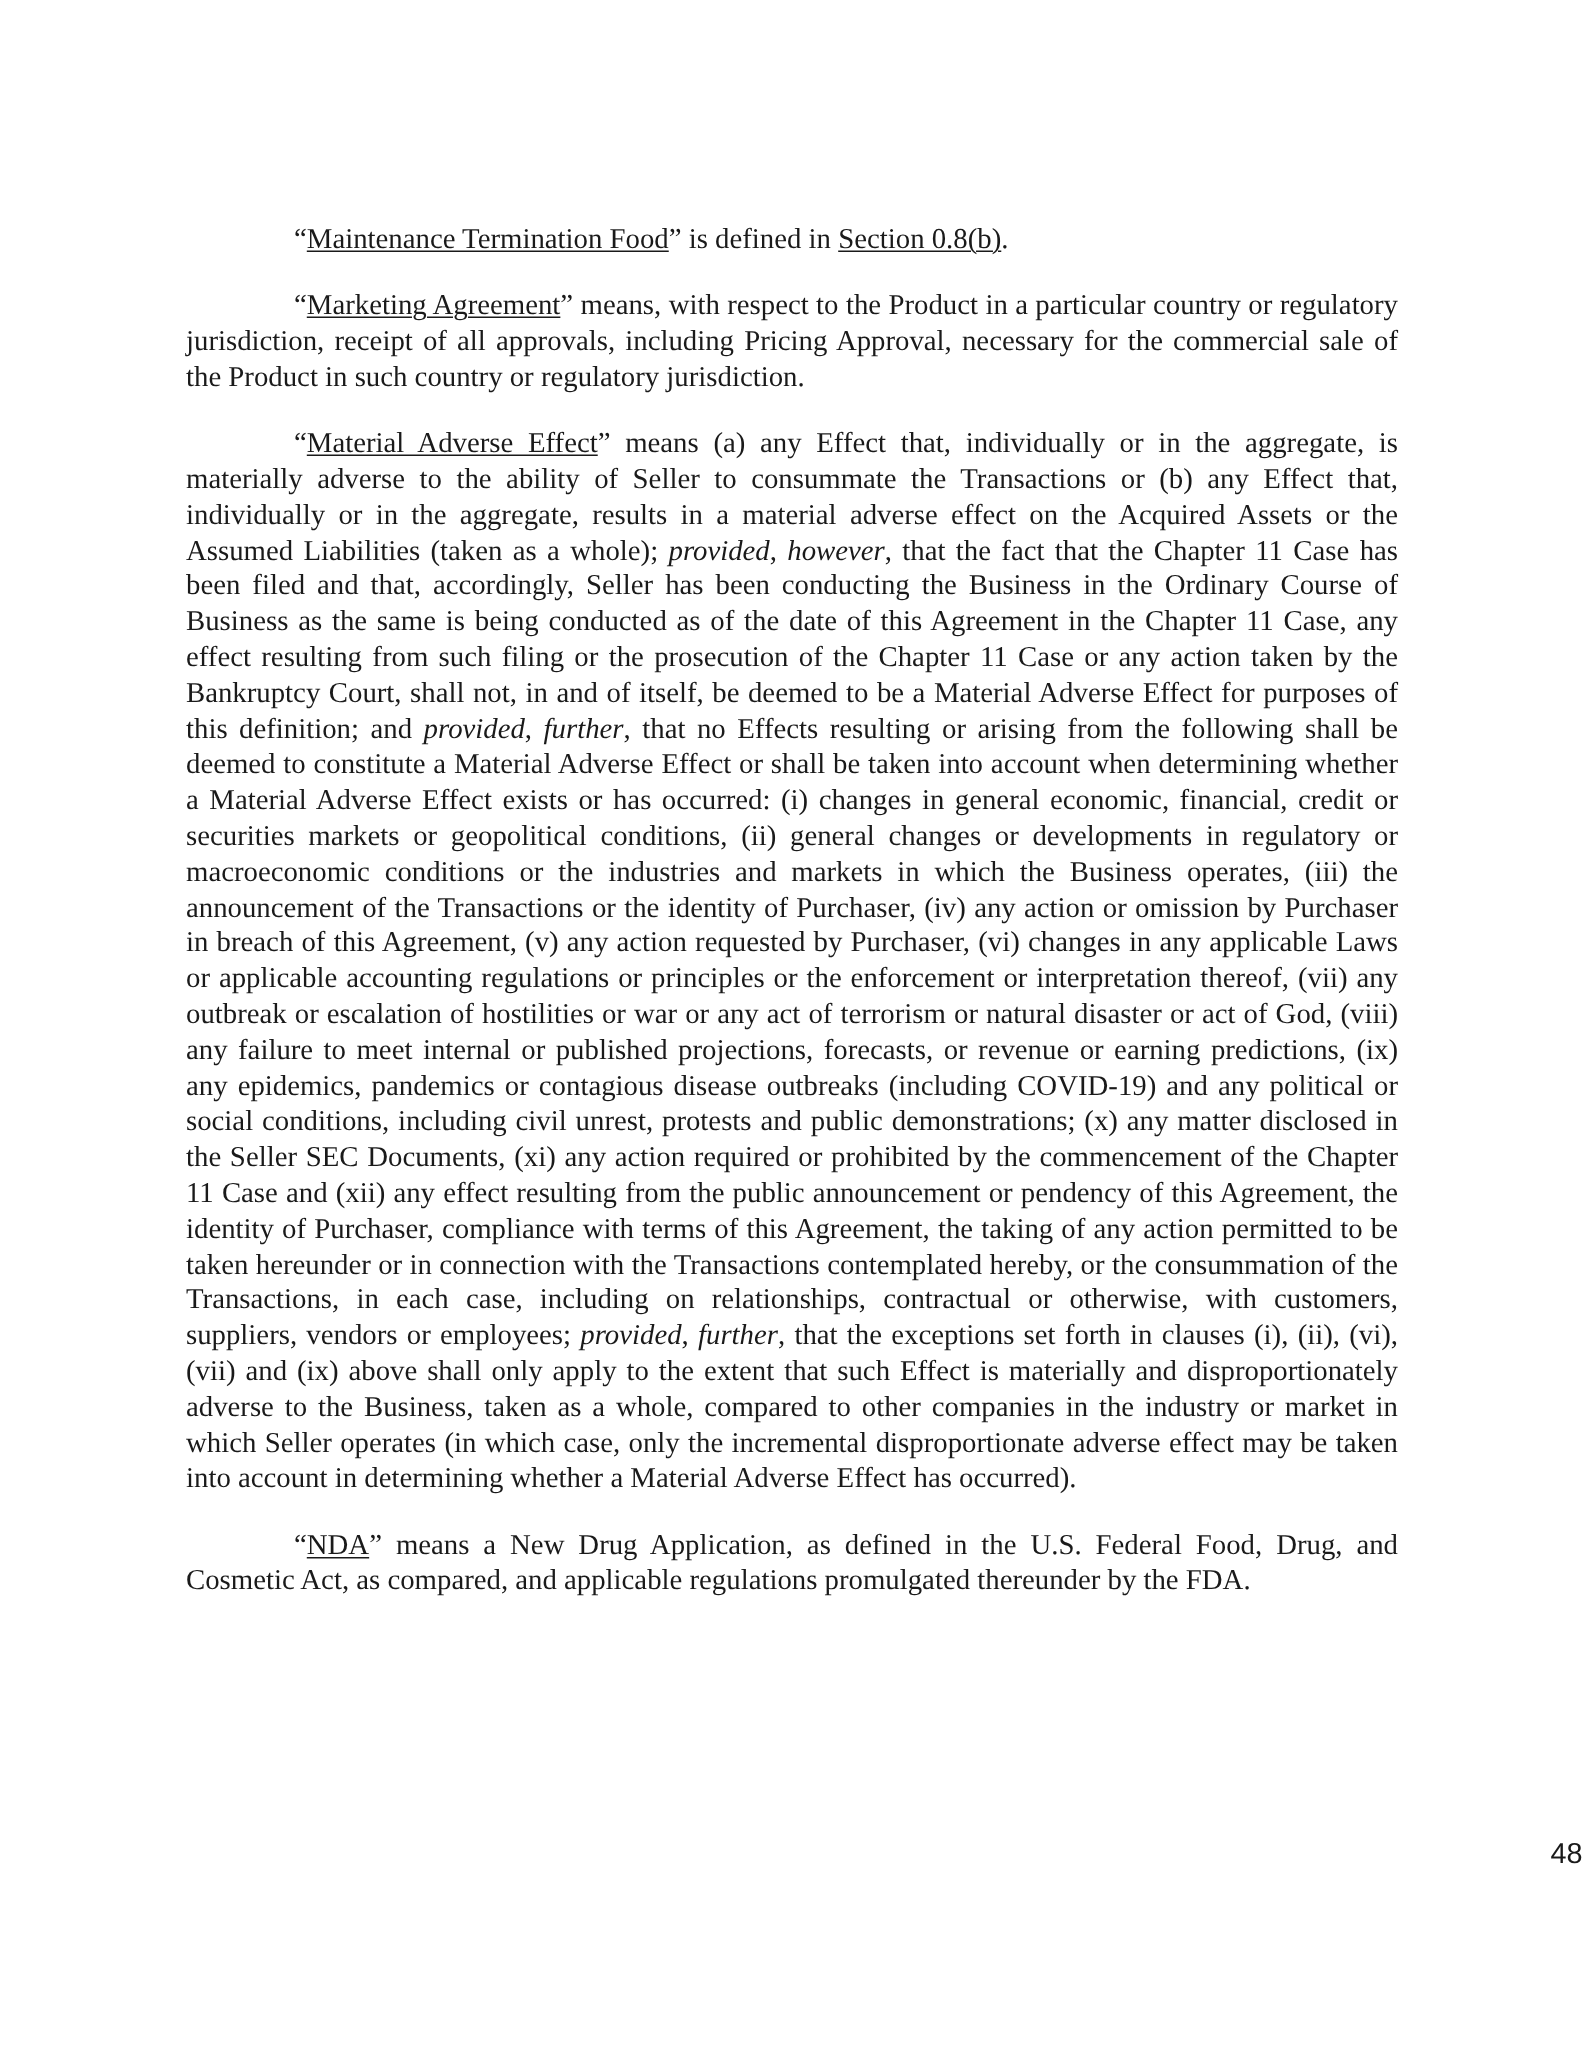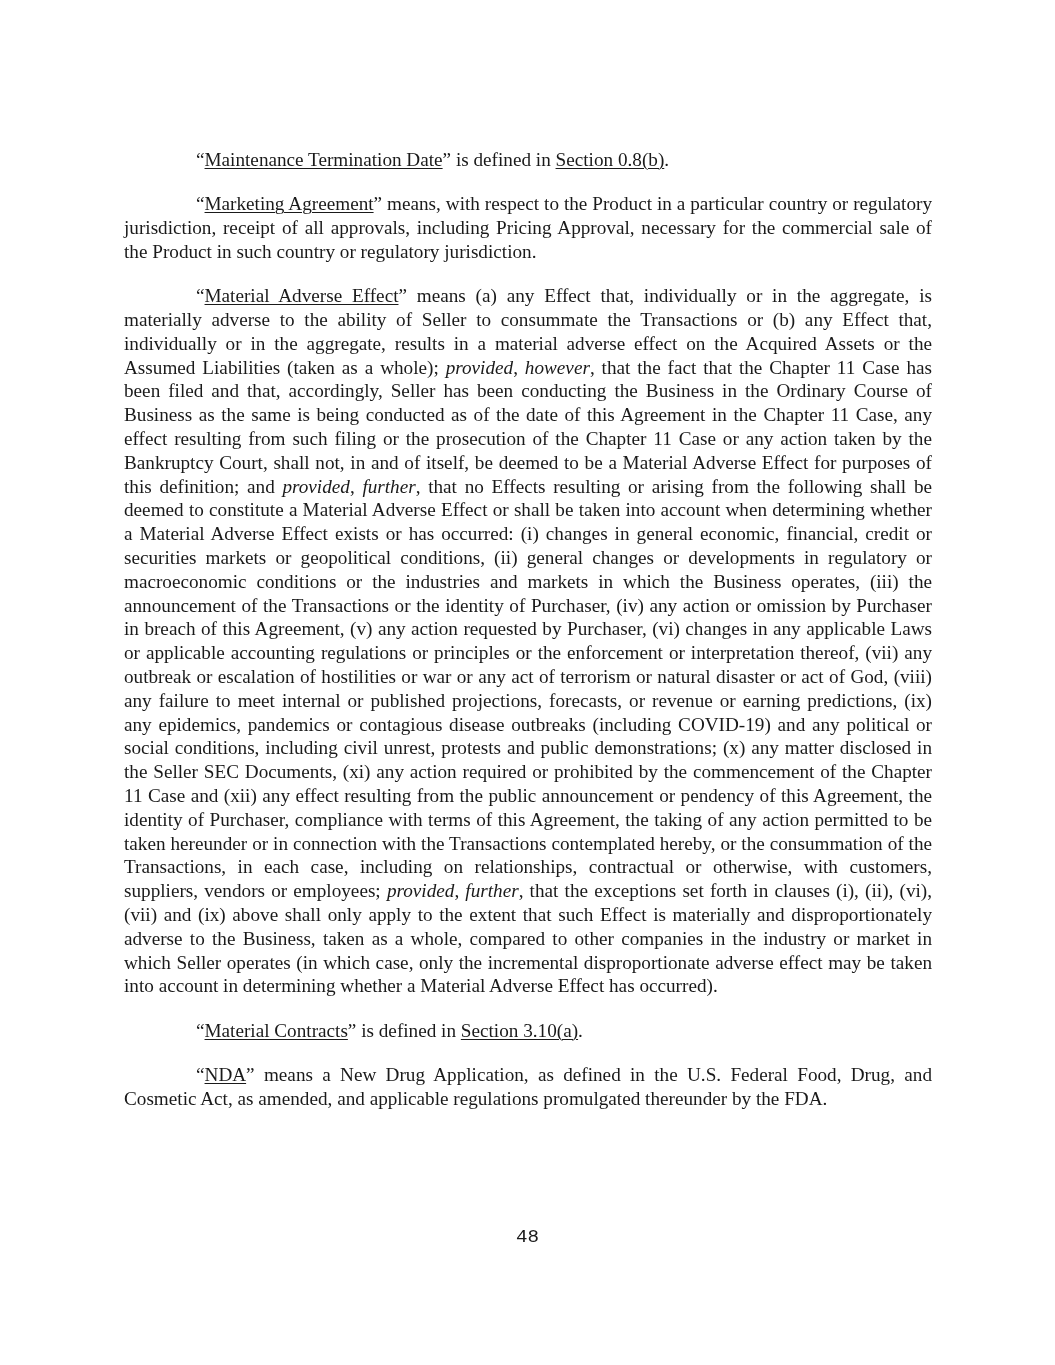--- a/index.html
+++ b/index.html
@@ -10,36 +10,35 @@
   }
   .content { position: absolute; left: 124px; width: 808px; top: 148px; }
   .para {
     font-size: 19.2px; line-height: 23.8px; text-align: justify; text-indent: 72px;
     margin: 0 0 20.5px 0;
   }
   .para.short { text-align: left; }
   u { text-decoration: underline; text-underline-offset: 2px; text-decoration-thickness: 1px; }
   i { }
   .page-number {
-    position: absolute; left: 0; width: 1055px; top: 1226px; text-align: center;
-    font-size: 19.2px; font-family: Liberation Mono, monospace; color: #1a1a1a;
+    position: absolute; left: 0; width: 1055px; top: 1226px; text-align: right;
+    font-size: 19.2px; font-family: Liberation Sans, sans-serif; color: #1a1a1a;
   }
 </style>
 </head>
 <body>
 
 <div class="page">
   <div class="content">
 
-    <p class="para short"><span>“</span><u>Maintenance Termination Date</u><span>” is defined in </span><u>Section 0.8(b)</u><span>.</span></p>
+    <p class="para short"><span>“</span><u>Maintenance Termination Food</u><span>” is defined in </span><u>Section 0.8(b)</u><span>.</span></p>
 
     <p class="para"><span>“</span><u>Marketing Agreement</u><span>” means, with respect to the Product in a particular country or regulatory jurisdiction, receipt of all approvals, including Pricing Approval, necessary for the commercial sale of the Product in such country or regulatory jurisdiction.</span></p>
 
     <p class="para"><span>“</span><u>Material Adverse Effect</u><span>” means (a) any Effect that, individually or in the aggregate, is materially adverse to the ability of Seller to consummate the Transactions or (b) any Effect that, individually or in the aggregate, results in a material adverse effect on the Acquired Assets or the Assumed Liabilities (taken as a whole); </span><i>provided</i><span>, </span><i>however</i><span>, that the fact that the Chapter 11 Case has been filed and that, accordingly, Seller has been conducting the Business in the Ordinary Course of Business as the same is being conducted as of the date of this Agreement in the Chapter 11 Case, any effect resulting from such filing or the prosecution of the Chapter 11 Case or any action taken by the Bankruptcy Court, shall not, in and of itself, be deemed to be a Material Adverse Effect for purposes of this definition; and </span><i>provided</i><span>, </span><i>further</i><span>, that no Effects resulting or arising from the following shall be deemed to constitute a Material Adverse Effect or shall be taken into account when determining whether a Material Adverse Effect exists or has occurred: (i) changes in general economic, financial, credit or securities markets or geopolitical conditions, (ii) general changes or developments in regulatory or macroeconomic conditions or the industries and markets in which the Business operates, (iii) the announcement of the Transactions or the identity of Purchaser, (iv) any action or omission by Purchaser in breach of this Agreement, (v) any action requested by Purchaser, (vi) changes in any applicable Laws or applicable accounting regulations or principles or the enforcement or interpretation thereof, (vii) any outbreak or escalation of hostilities or war or any act of terrorism or natural disaster or act of God, (viii) any failure to meet internal or published projections, forecasts, or revenue or earning predictions, (ix) any epidemics, pandemics or contagious disease outbreaks (including COVID-19) and any political or social conditions, including civil unrest, protests and public demonstrations; (x) any matter disclosed in the Seller SEC Documents, (xi) any action required or prohibited by the commencement of the Chapter 11 Case and (xii) any effect resulting from the public announcement or pendency of this Agreement, the identity of Purchaser, compliance with terms of this Agreement, the taking of any action permitted to be taken hereunder or in connection with the Transactions contemplated hereby, or the consummation of the Transactions, in each case, including on relationships, contractual or otherwise, with customers, suppliers, vendors or employees; </span><i>provided</i><span>, </span><i>further</i><span>, that the exceptions set forth in clauses (i), (ii), (vi), (vii) and (ix) above shall only apply to the extent that such Effect is materially and disproportionately adverse to the Business, taken as a whole, compared to other companies in the industry or market in which Seller operates (in which case, only the incremental disproportionate adverse effect may be taken into account in determining whether a Material Adverse Effect has occurred).</span></p>
 
-    <p class="para short"><span>“</span><u>Material Contracts</u><span>” is defined in </span><u>Section 3.10(a)</u><span>.</span></p>
 
-    <p class="para"><span>“</span><u>NDA</u><span>” means a New Drug Application, as defined in the U.S. Federal Food, Drug, and Cosmetic Act, as amended, and applicable regulations promulgated thereunder by the FDA.</span></p>
+    <p class="para"><span>“</span><u>NDA</u><span>” means a New Drug Application, as defined in the U.S. Federal Food, Drug, and Cosmetic Act, as compared, and applicable regulations promulgated thereunder by the FDA.</span></p>
 
   </div>
 
   <div class="page-number">48</div>
 </div>
 
 </body></html>

